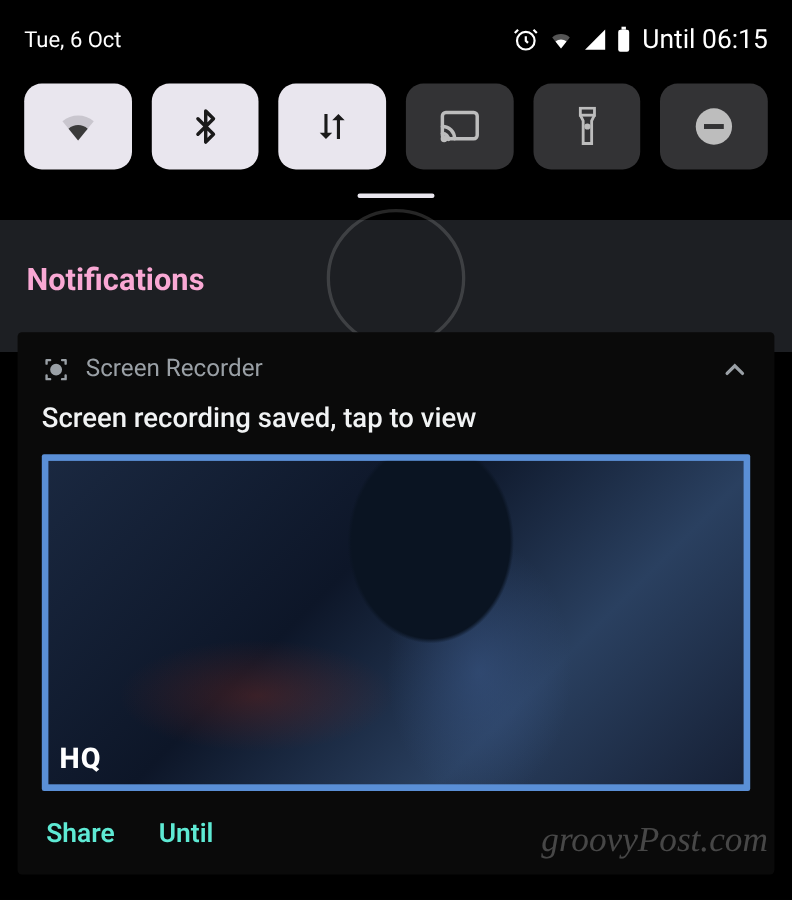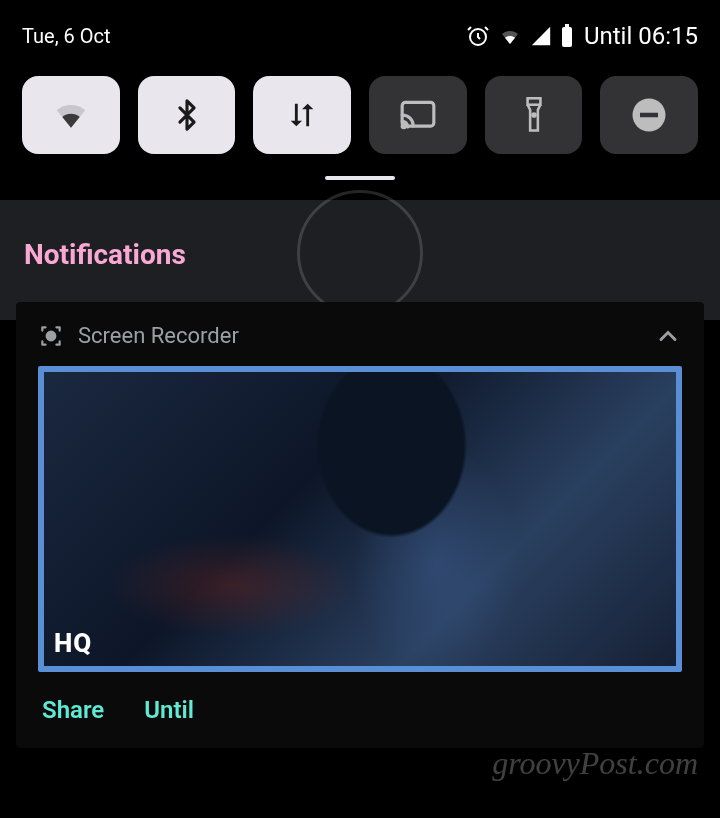--- a/index.html
+++ b/index.html
@@ -200,20 +200,21 @@
           </svg>
       </span>
       <span>Screen Recorder</span>
     </div>
     <span>
       <svg width="28" height="28" viewBox="0 0 24 24" fill="none" stroke="#9aa0a6" stroke-width="2.5" stroke-linecap="round">
           <path d="M6 15l6-6 6 6"></path>
         </svg>
     </span>
   </div>
+  <div class="notif-title">Screen recording saved, tap to view</div>
   <div class="thumb">
     <div class="thumb-inner"></div>
     <div class="hq-badge">HQ</div>
   </div>
   <div class="notif-actions">
     <div class="notif-action">Share</div>
     <div class="notif-action">Until</div>
   </div>
 </div>
 

